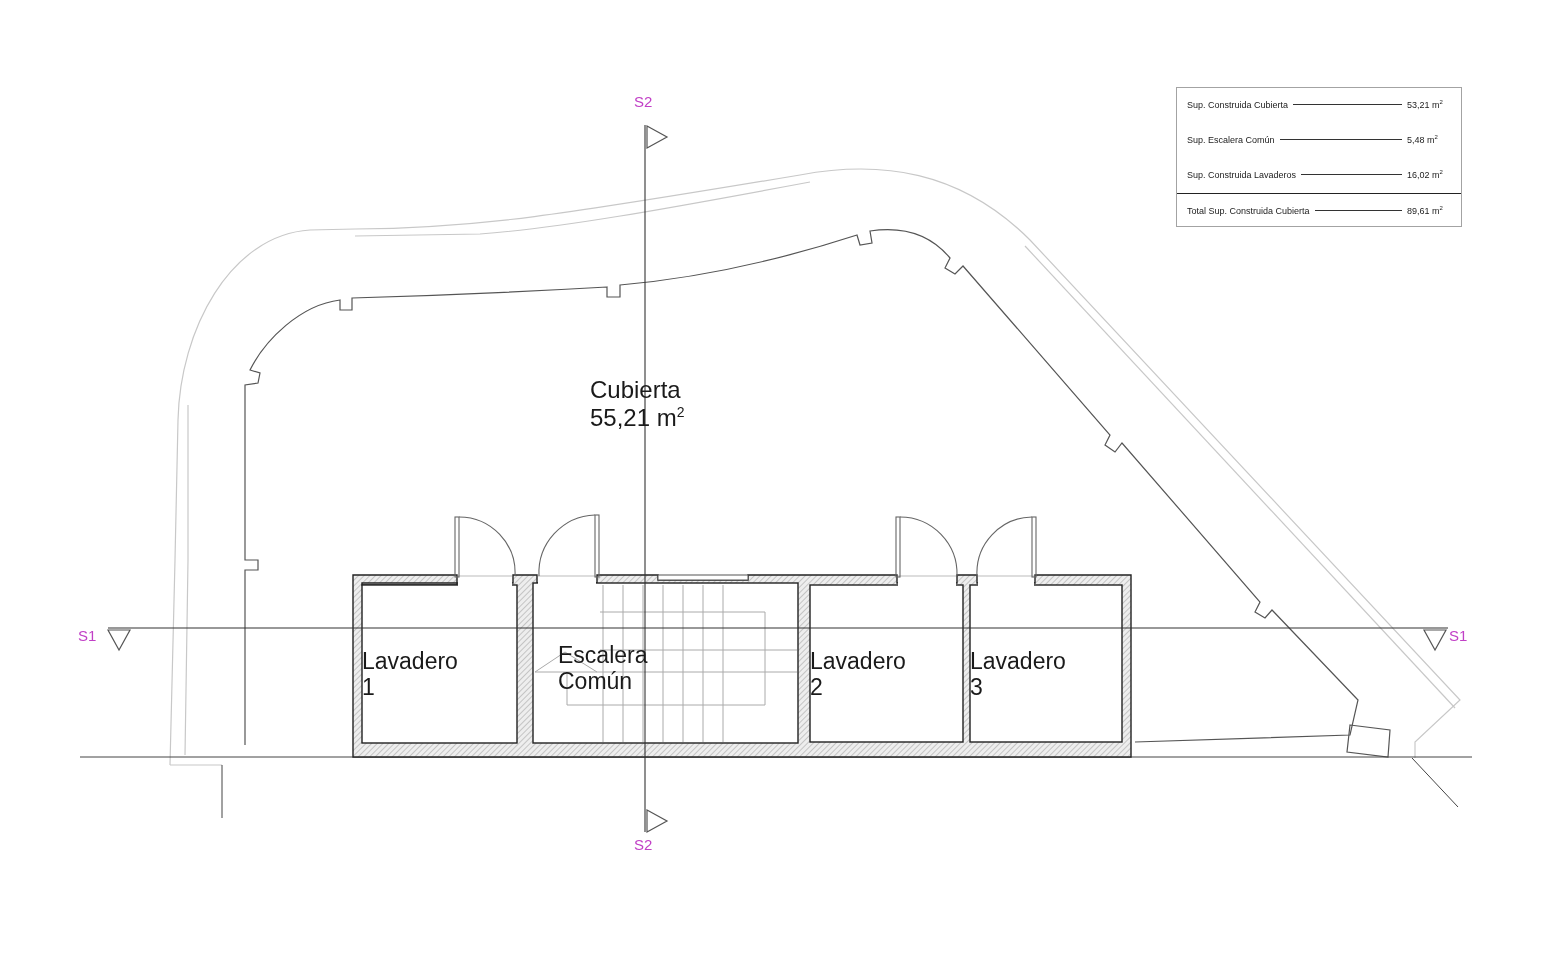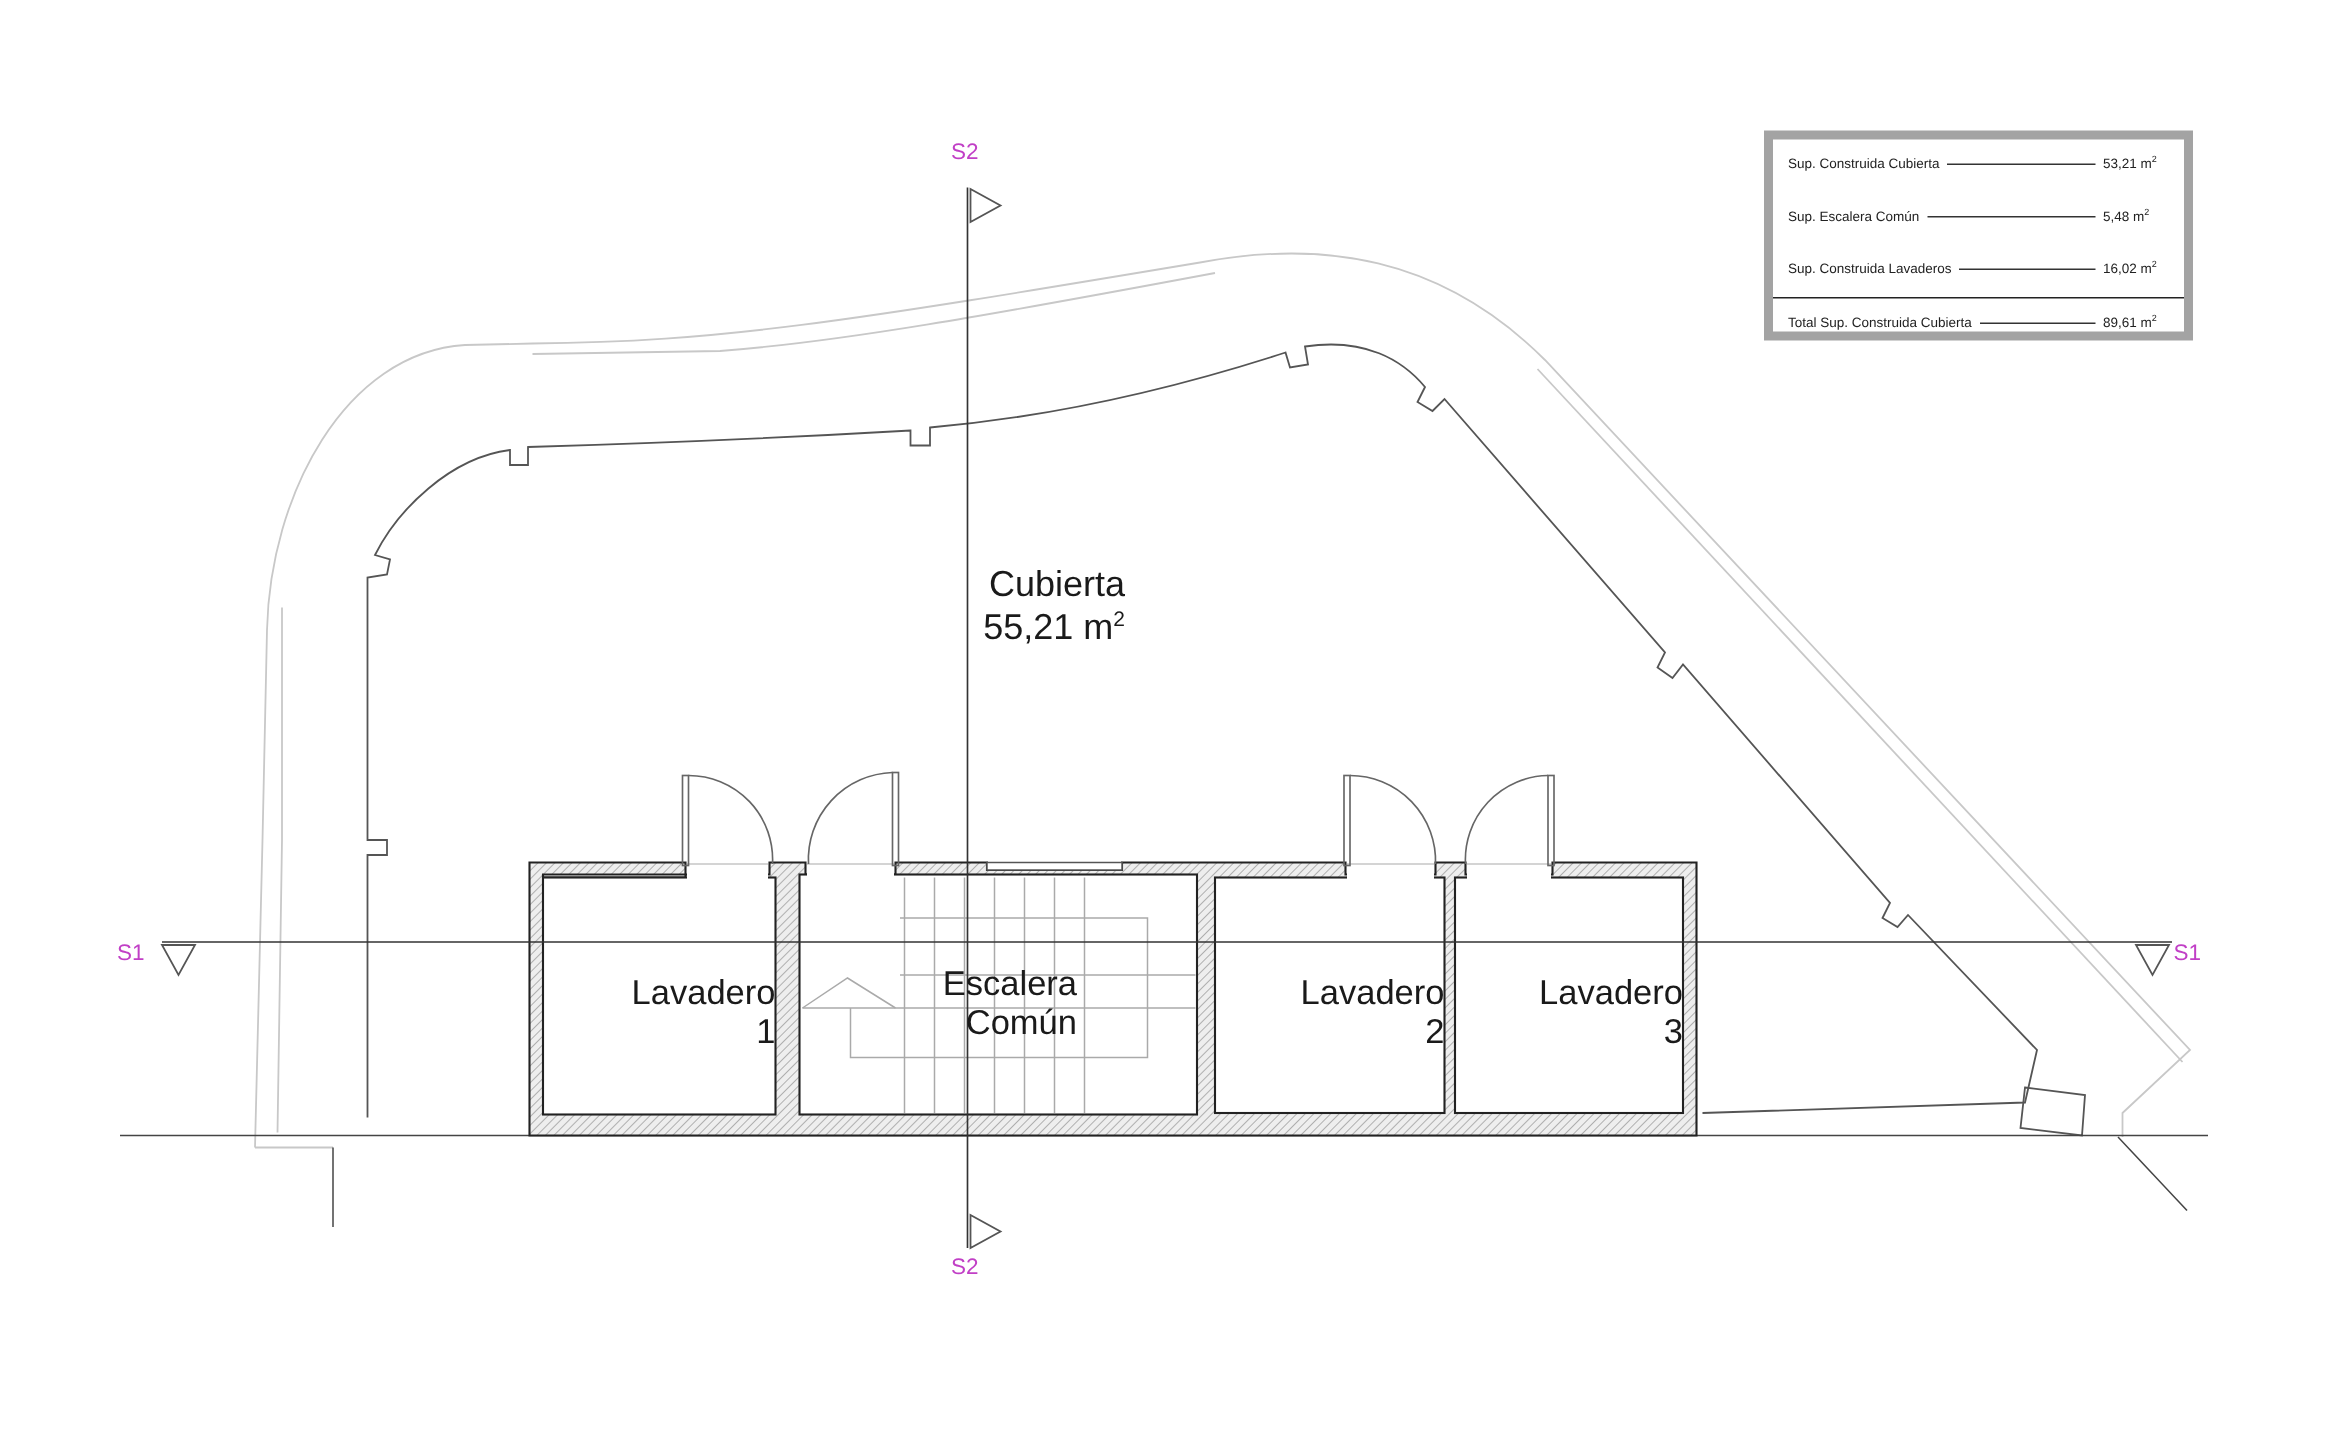--- a/index.html
+++ b/index.html
@@ -1,22 +1,22 @@
 <!DOCTYPE html>
 <html><head>
 <meta charset="utf-8">
 <style>
   html, body { margin: 0; padding: 0; background: #ffffff; }
   body { width: 1550px; height: 970px; position: relative; overflow: hidden; font-family: "Liberation Sans", sans-serif; }
   #plan { position: absolute; left: 0; top: 0; width: 1550px; height: 970px; }
-  .lbl { position: absolute; font-family: "Liberation Sans", sans-serif; color: #1a1a1a; text-align: right; line-height: 1.15; }
+  .lbl { position: absolute; font-family: "Liberation Sans", sans-serif; color: #1a1a1a; text-align: left; line-height: 1.15; }
   .room-label { font-size: 23px; }
   .area-label { font-size: 24px; }
   .sec { position: absolute; font-family: "Liberation Sans", sans-serif; font-size: 15px; color: #c13fc6; }
-  .legend { position: absolute; left: 1176px; top: 87px; width: 286px; height: 140px; border: 6px solid #a3a3a3; box-sizing: border-box; font-size: 9px; color: #222; }
+  .legend { position: absolute; left: 1176px; top: 87px; width: 286px; height: 140px; border: 1px solid #a3a3a3; box-sizing: border-box; font-size: 9px; color: #222; }
   .legend-row { position: absolute; left: 10px; right: 10px; display: flex; align-items: center; white-space: nowrap; }
   .legend-row .dash { flex: 1; height: 0; border-top: 1px solid #333; margin: 0 5px; }
   .legend-row .val { width: 44px; text-align: left; }
   .legend-row sup { font-size: 6px; }
   .legend-sep { position: absolute; left: 0; right: 0; top: 105px; border-top: 1px solid #222; }
 </style>
 </head>
 <body>
 
 <svg id="plan" viewBox="0 0 1550 970" xmlns="http://www.w3.org/2000/svg">

